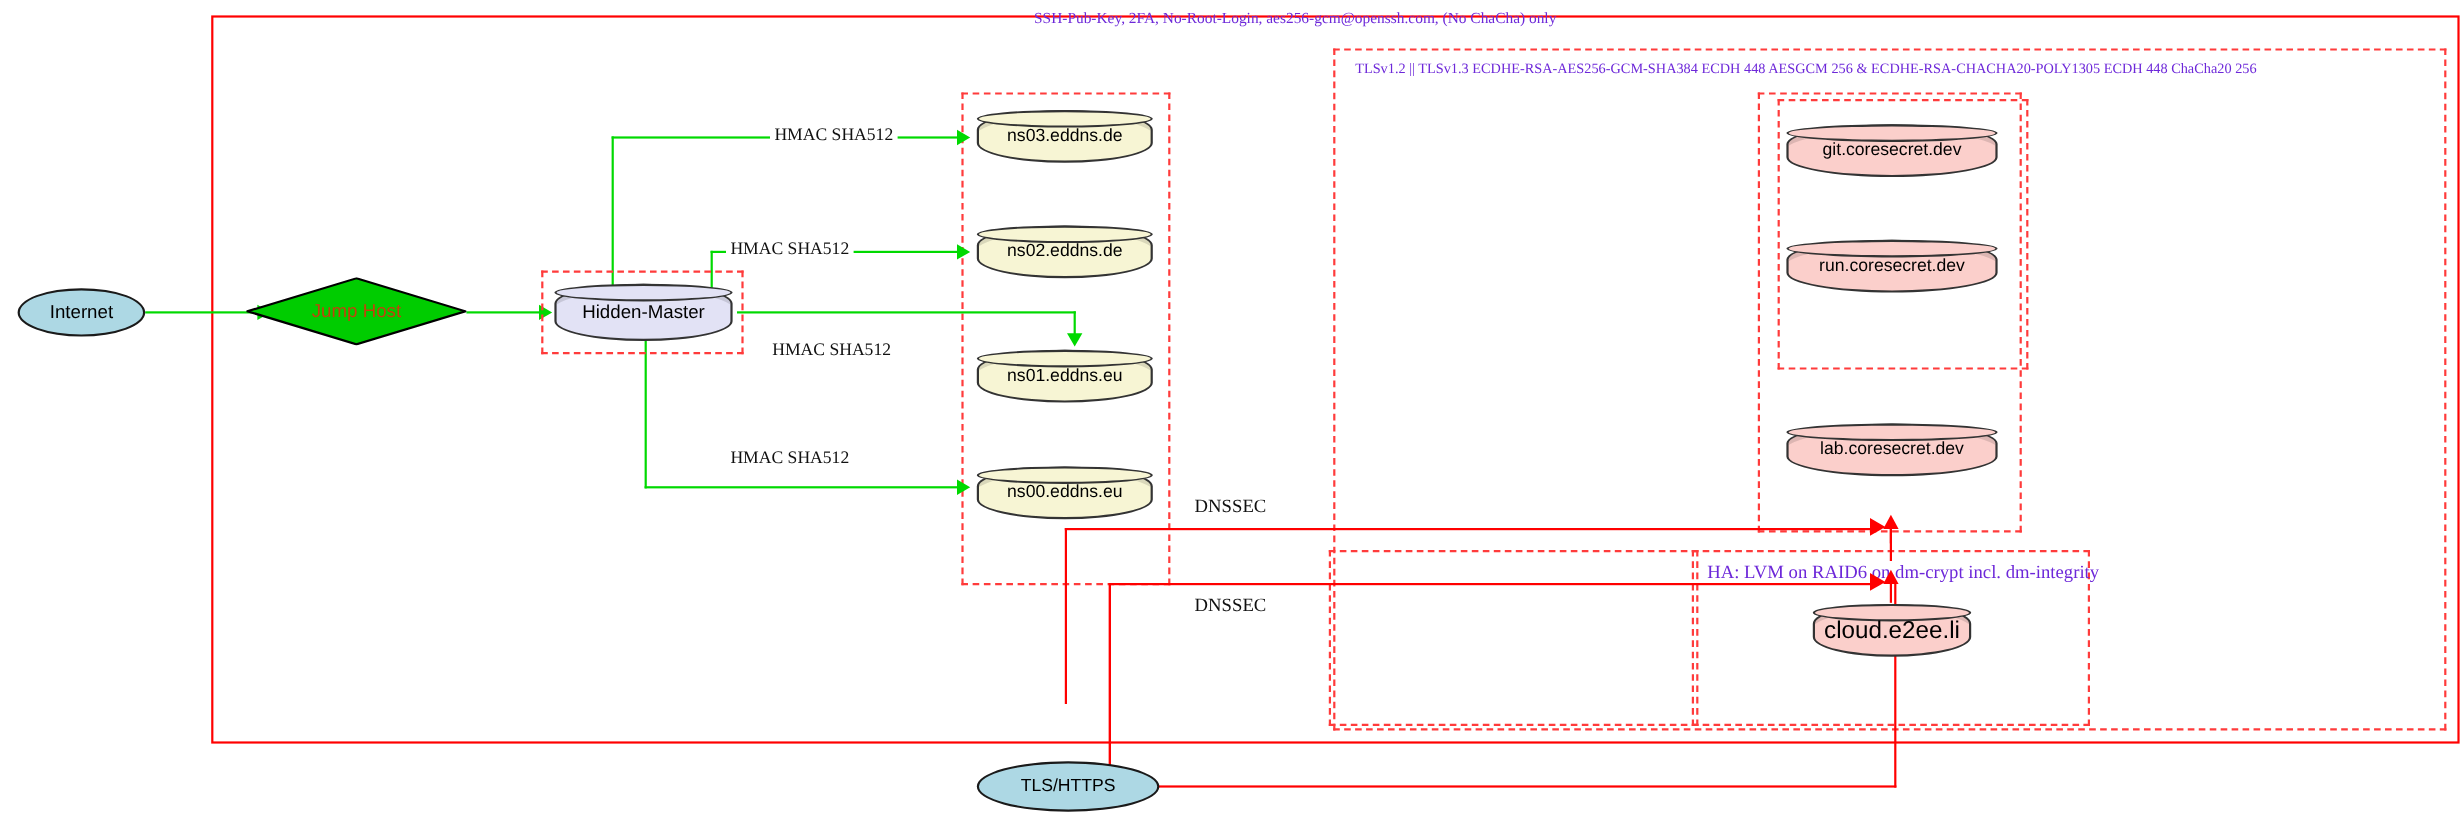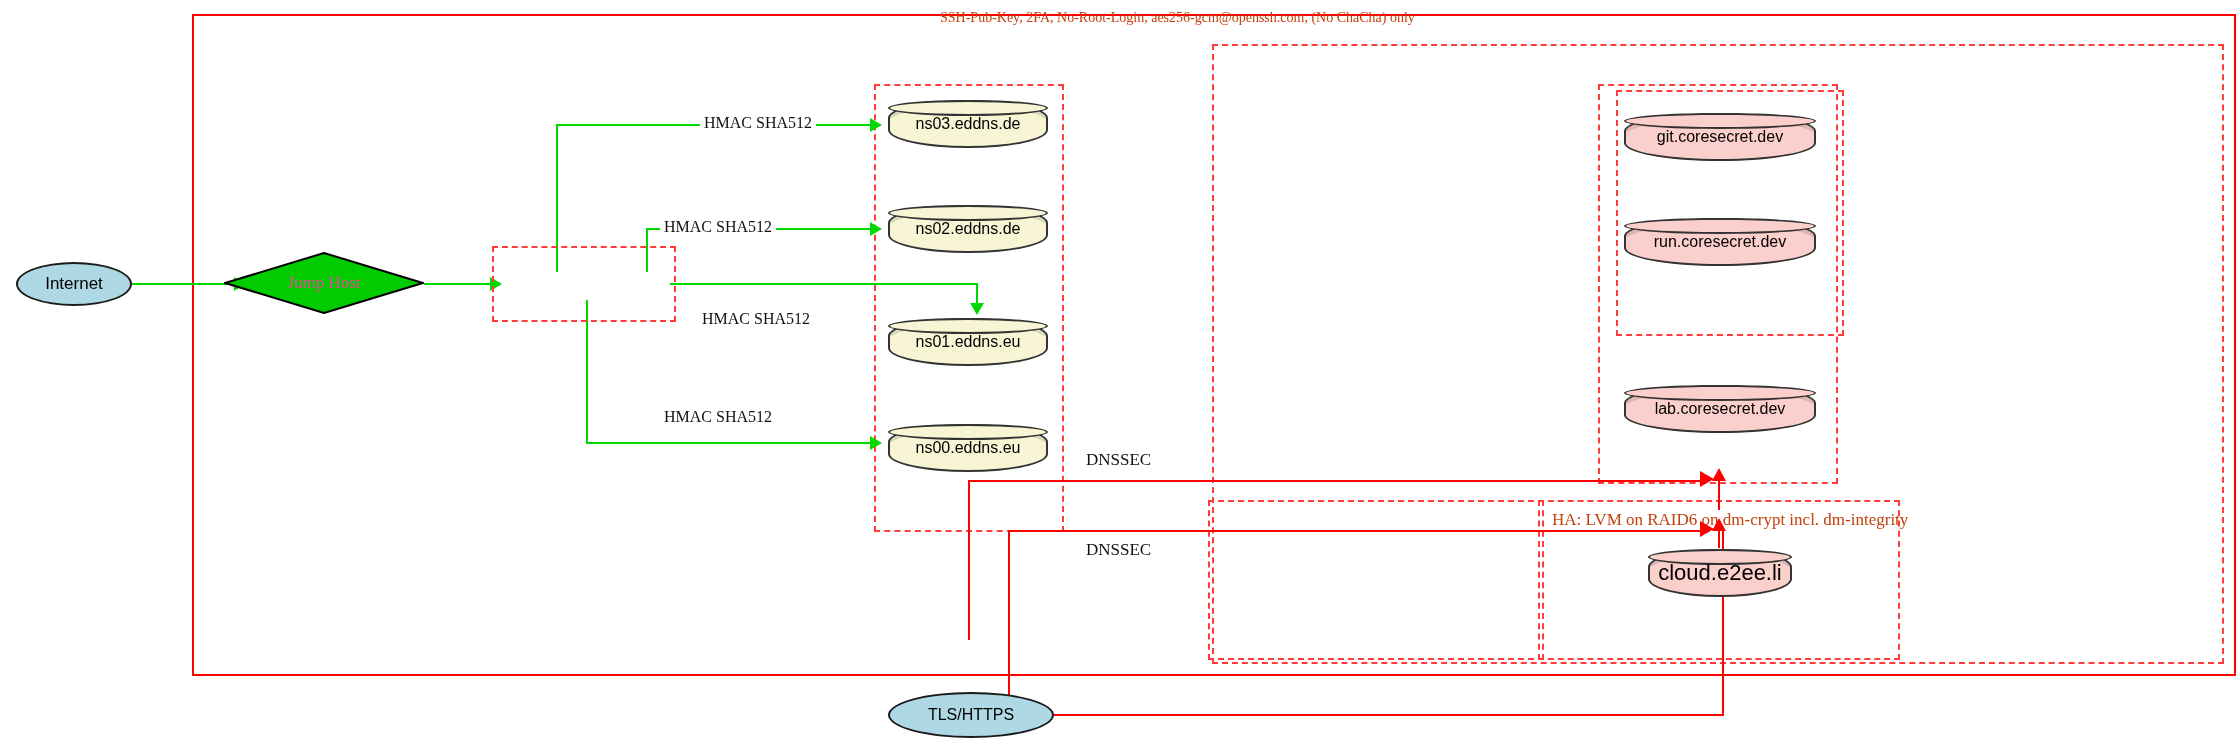--- a/index.html
+++ b/index.html
@@ -5,21 +5,21 @@
   html,body{margin:0;padding:0;background:#ffffff;}
   #canvas{position:relative;width:2240px;height:744px;background:#ffffff;
           font-family:"Liberation Sans",sans-serif;overflow:hidden;}
 
   
   .box{position:absolute;box-sizing:border-box;}
   .solid-red{border:2px solid #ff0000;}
   .dashed-red{border:2.5px dashed #ff3b3b;}
 
   .box-label{position:absolute;font-family:"Liberation Serif",serif;
-             color:#c2410c;white-space:nowrap;}
+             color:#6d28d9;white-space:nowrap;}
 
   
   .node{position:absolute;box-sizing:border-box;display:flex;
         align-items:center;justify-content:center;white-space:nowrap;
         font-family:"Liberation Sans",sans-serif;color:#000;}
 
   
   .cyl{border:2px solid #333;border-radius:50%/18px;
        box-shadow:inset 0 9px 0 -6px rgba(0,0,0,.12);}
   .cyl::before{content:"";position:absolute;left:-2px;right:-2px;top:-2px;
@@ -32,21 +32,21 @@
   .cyl-pink{background:#fbcfcb;}
 
   
   .ellipse{background:#add8e4;border:2px solid #1a1a1a;border-radius:50%;}
 
   
   .diamond-wrap{position:absolute;}
   .diamond-wrap svg{display:block;}
   .diamond-label{position:absolute;left:0;right:0;top:0;bottom:0;
        display:flex;align-items:center;justify-content:center;
-       font-family:Liberation Serif, serif;color:#ec4899;}
+       font-family:Liberation Sans, sans-serif;color:#c2410c;}
 
   
   .edge{position:absolute;}
   .h-green{background:#00d900;height:2px;}
   .v-green{background:#00d900;width:2px;}
   .h-red{background:#ff0000;height:2px;}
   .v-red{background:#ff0000;width:2px;}
 
   .arrow-r-green{position:absolute;width:0;height:0;
      border-top:7px solid transparent;border-bottom:7px solid transparent;
@@ -66,20 +66,21 @@
 </style>
 </head>
 <body>
 
 <div id="canvas">
 
   <div class="box solid-red" style="left:192px;top:14px;width:2044px;height:662px;"></div>
   <div class="box-label" style="left:940px;top:10px;font-size:14px;">SSH-Pub-Key, 2FA, No-Root-Login, aes256-gcm@openssh.com, (No ChaCha) only</div>
 
   <div class="box dashed-red" style="left:1212px;top:44px;width:1012px;height:620px;"></div>
+  <div class="box-label" style="left:1232px;top:54px;font-size:13px;">TLSv1.2 || TLSv1.3 ECDHE-RSA-AES256-GCM-SHA384 ECDH 448 AESGCM 256 &amp; ECDHE-RSA-CHACHA20-POLY1305 ECDH 448 ChaCha20 256</div>
 
   <div class="box dashed-red" style="left:874px;top:84px;width:190px;height:448px;"></div>
 
   <div class="box dashed-red" style="left:1598px;top:84px;width:240px;height:400px;"></div>
 
   <div class="box dashed-red" style="left:1616px;top:90px;width:228px;height:246px;"></div>
 
   <div class="box dashed-red" style="left:1538px;top:500px;width:362px;height:160px;"></div>
   <div class="box-label" style="left:1552px;top:510px;font-size:17px;">HA: LVM on RAID6 on dm-crypt incl. dm-integrity</div>
 
@@ -139,20 +140,23 @@
   <div class="diamond-wrap" style="left:224px;top:252px;width:200px;height:62px;">
     <svg width="200" height="62" viewBox="0 0 200 62">
       <polygon points="100,1 199,31 100,61 1,31" fill="#00cc00" stroke="#000" stroke-width="2"></polygon>
     </svg>
     <div class="diamond-label" style="font-size:17px;">
       <span>Jump Host</span>
     </div>
   </div>
 
   <div class="box dashed-red" style="left:492px;top:246px;width:184px;height:76px;"></div>
+  <div class="node cyl cyl-lav" style="left:504px;top:258px;width:162px;height:52px;font-size:17px;">
+    <span>Hidden-Master</span>
+  </div>
 
   <div class="node cyl cyl-yel" style="left:888px;top:100px;width:160px;height:48px;font-size:16px;">
     <span>ns03.eddns.de</span>
   </div>
 
   <div class="node cyl cyl-yel" style="left:888px;top:205px;width:160px;height:48px;font-size:16px;">
     <span>ns02.eddns.de</span>
   </div>
 
   <div class="node cyl cyl-yel" style="left:888px;top:318px;width:160px;height:48px;font-size:16px;text-align:right;">

